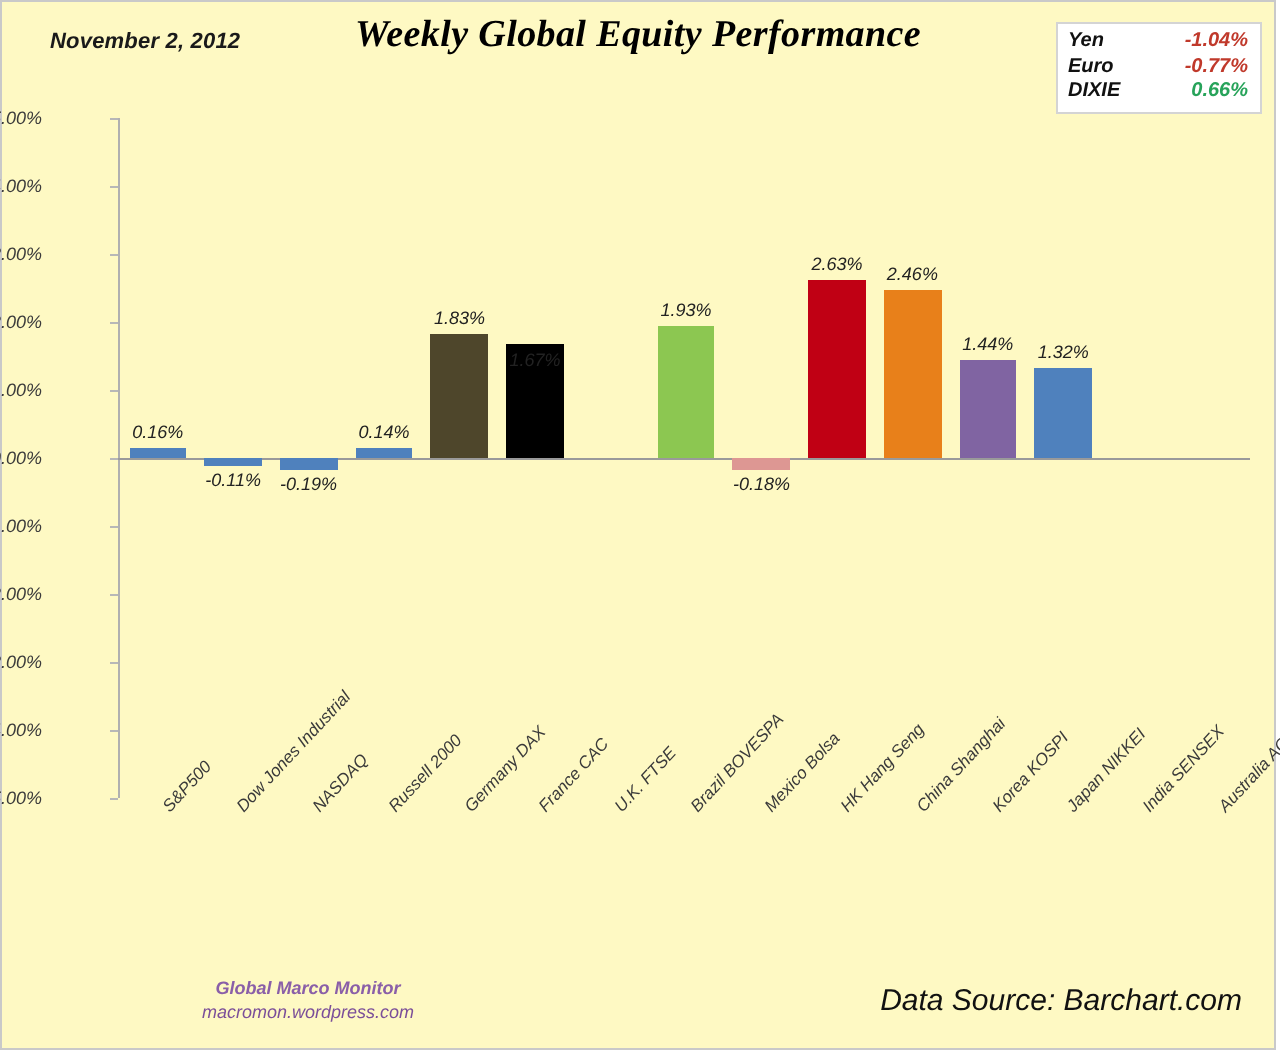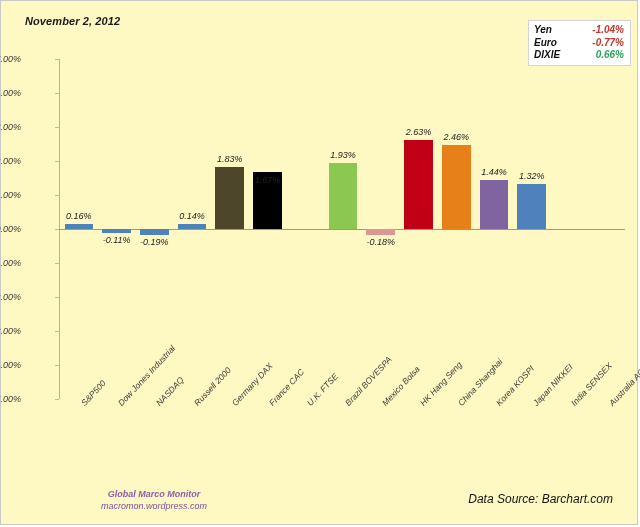--- a/index.html
+++ b/index.html
@@ -25,21 +25,21 @@
     letter-spacing:.1px;white-space:nowrap;
   }
   #chart-title{
     position:absolute;left:0;right:0;top:6px;
     text-align:center;
     font-family:"Liberation Serif", serif;
     font-size:19px;font-weight:bold;color:#000;
     letter-spacing:.2px;
   }
   #fx-box{
-    position:absolute;right:6px;top:19px;
+    position:absolute;right:6px;top:10px;
     border:1px solid #d4d4d4;
     padding:3px 6px 3px 5px;
     background:#fff;
   }
   .fx-row{display:flex;align-items:baseline;line-height:12.5px;}
   .fx-name{
     width:38px;font-size:10px;font-weight:bold;color:#111;
   }
   .fx-val{
     width:52px;text-align:right;
@@ -102,30 +102,31 @@
 
   
   #brand{
     position:absolute;left:100px;top:487px;
     text-align:center;
     font-size:9px;font-weight:bold;color:#8a5fa8;
     line-height:12px;
   }
   #brand .l2{font-weight:normal;color:#7b4f99;}
   #source{
-    position:absolute;right:24px;top:491px;
-    font-size:12px;color:#111;white-space:nowrap;
+    position:absolute;right:16px;top:491px;
+    font-size:15px;color:#111;white-space:nowrap;
   }
 </style>
 </head>
 <body>
 
 <div id="frame">
 
   <div id="date-label">November 2, 2012</div>
+  <div id="chart-title">Weekly Global Equity Performance</div>
 
   <div id="fx-box">
       <div class="fx-row">
         <span class="fx-name">Yen</span>
         <span class="fx-val" style="color: rgb(192, 57, 43);">-1.04%</span>
       </div>
       <div class="fx-row">
         <span class="fx-name">Euro</span>
         <span class="fx-val" style="color: rgb(192, 57, 43);">-0.77%</span>
       </div>

